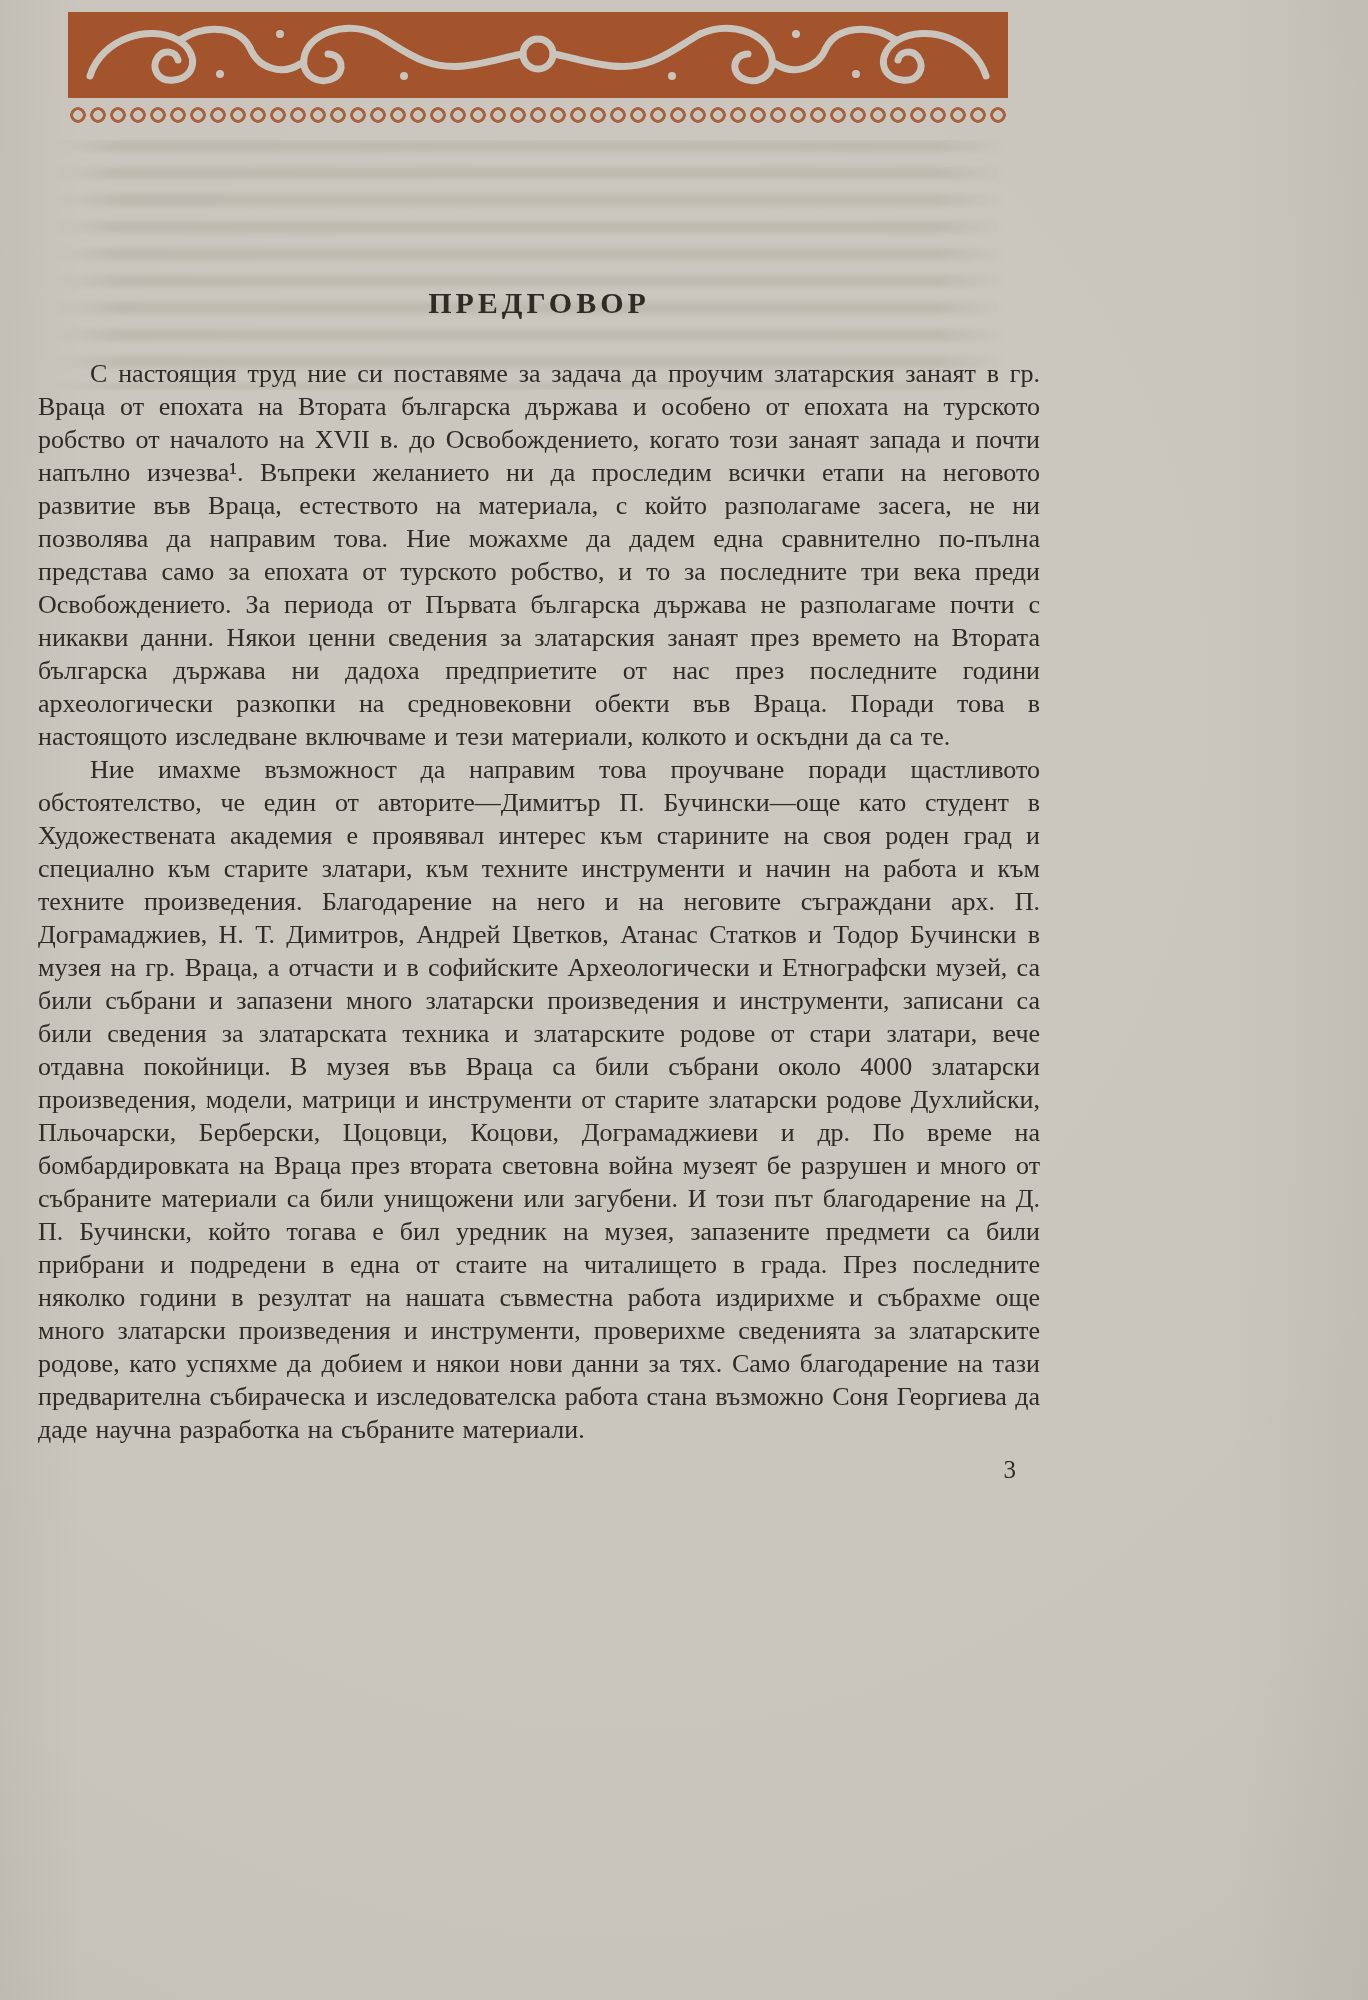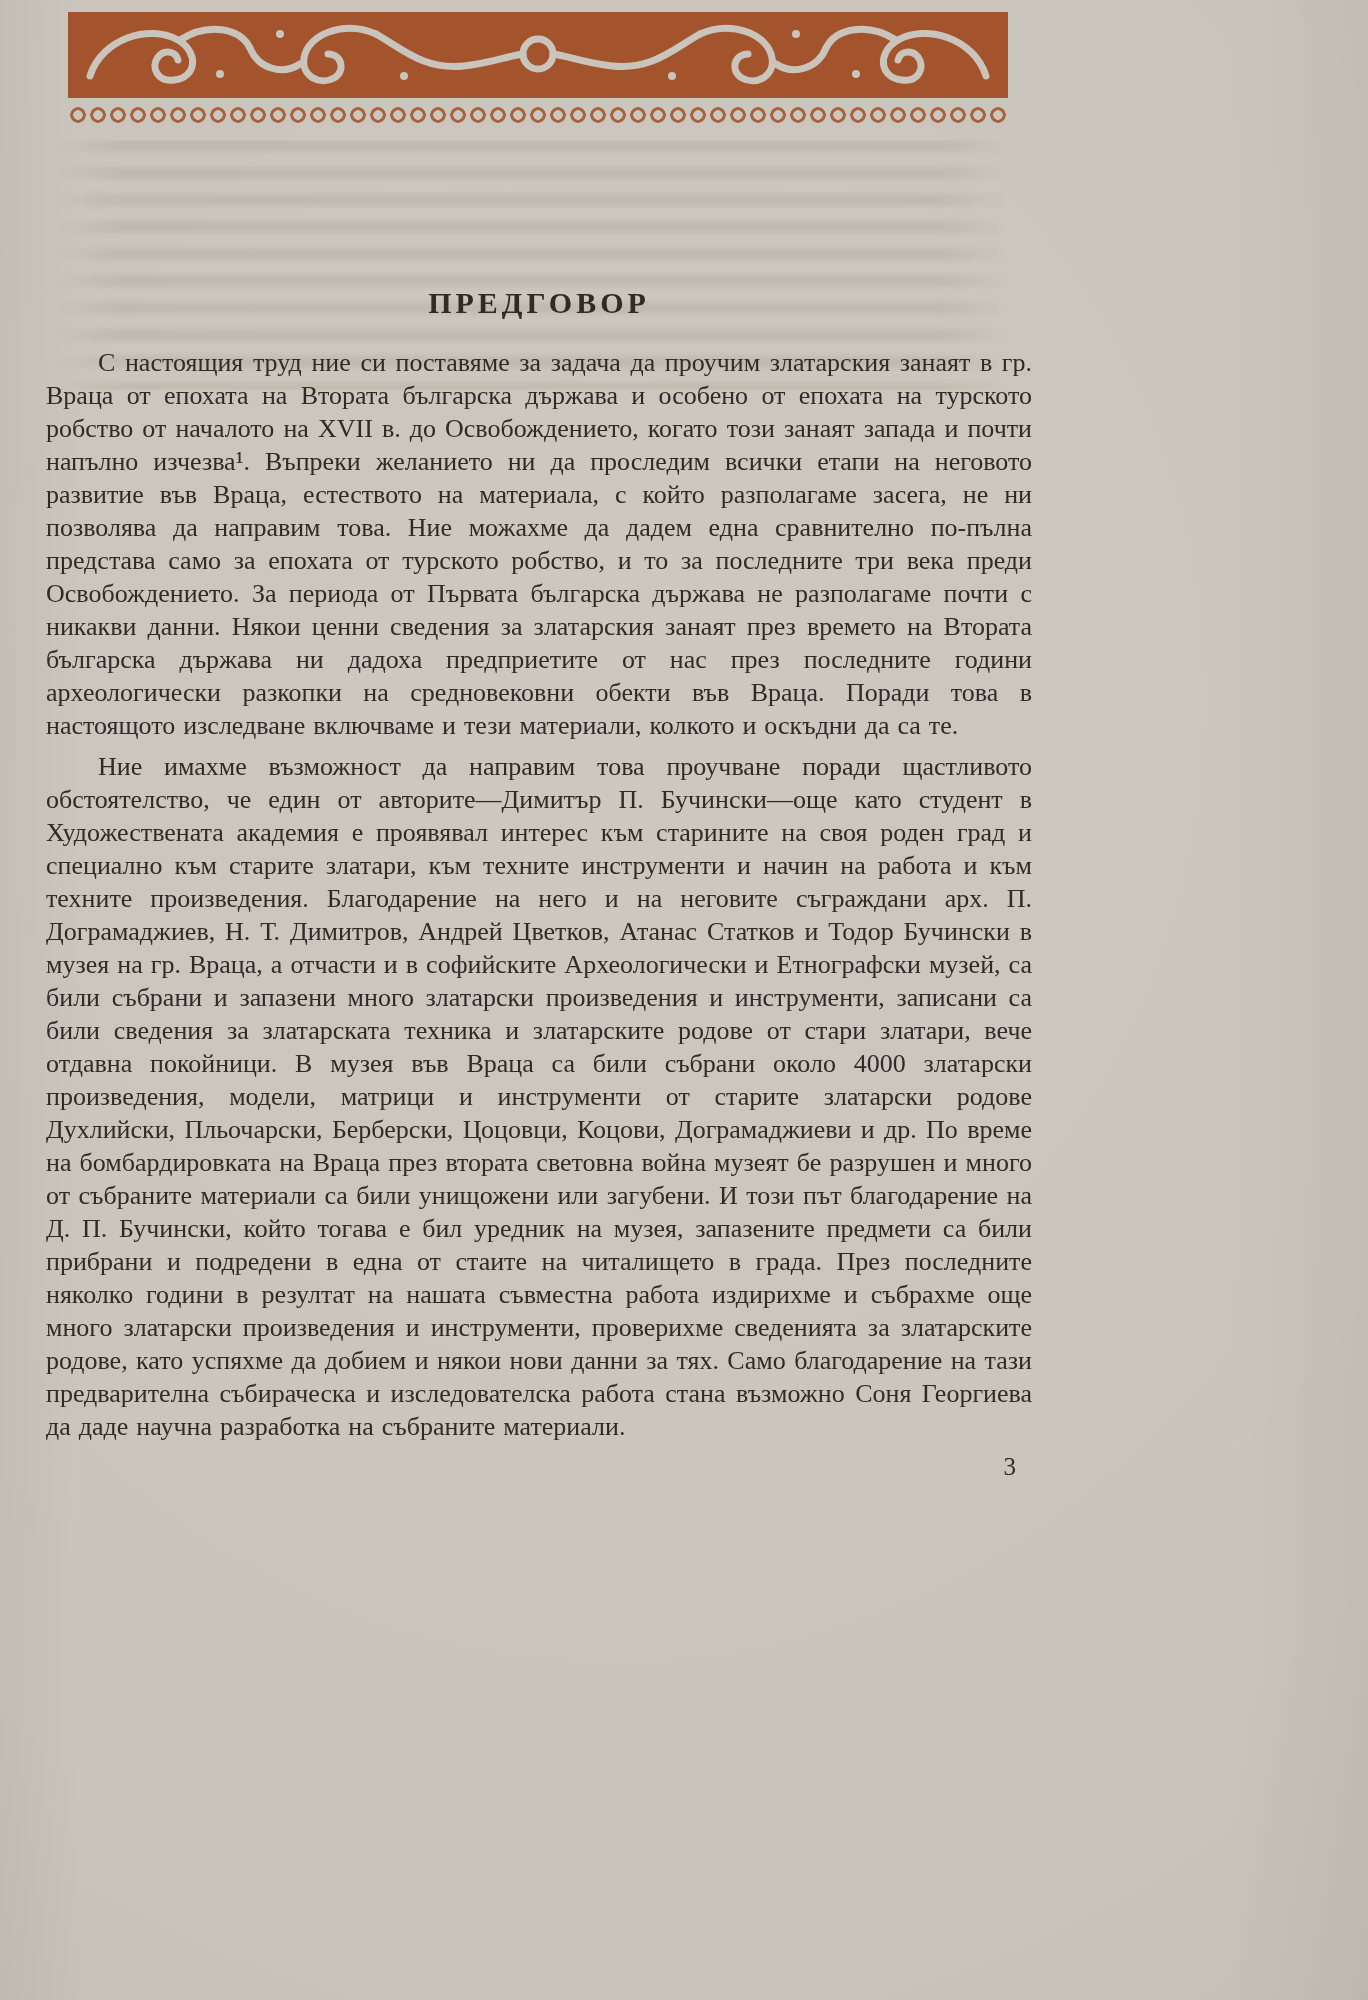--- a/index.html
+++ b/index.html
@@ -52,28 +52,28 @@
     );
     filter: blur(2px);
     -webkit-mask-image: linear-gradient(to right, rgba(0,0,0,0) 0, #000 7%, #000 93%, rgba(0,0,0,0) 100%);
     mask-image: linear-gradient(to right, rgba(0,0,0,0) 0, #000 7%, #000 93%, rgba(0,0,0,0) 100%);
     pointer-events: none;
   }
 
   
   .title {
     margin-top: 160px;
-    margin-bottom: 26px;
+    margin-bottom: 37px;
     text-align: center;
     font-weight: bold;
     font-size: 30px;
     letter-spacing: 4px;
   }
   .body-text p {
-    margin: 8px;
+    margin: 0;
     font-size: 26px;
     line-height: 33px;
     text-align: justify;
     text-indent: 52px;
     word-spacing: 1.5px;
   }
   .footnote {
     margin-top: 22px;
     font-size: 21px;
     line-height: 28px;

